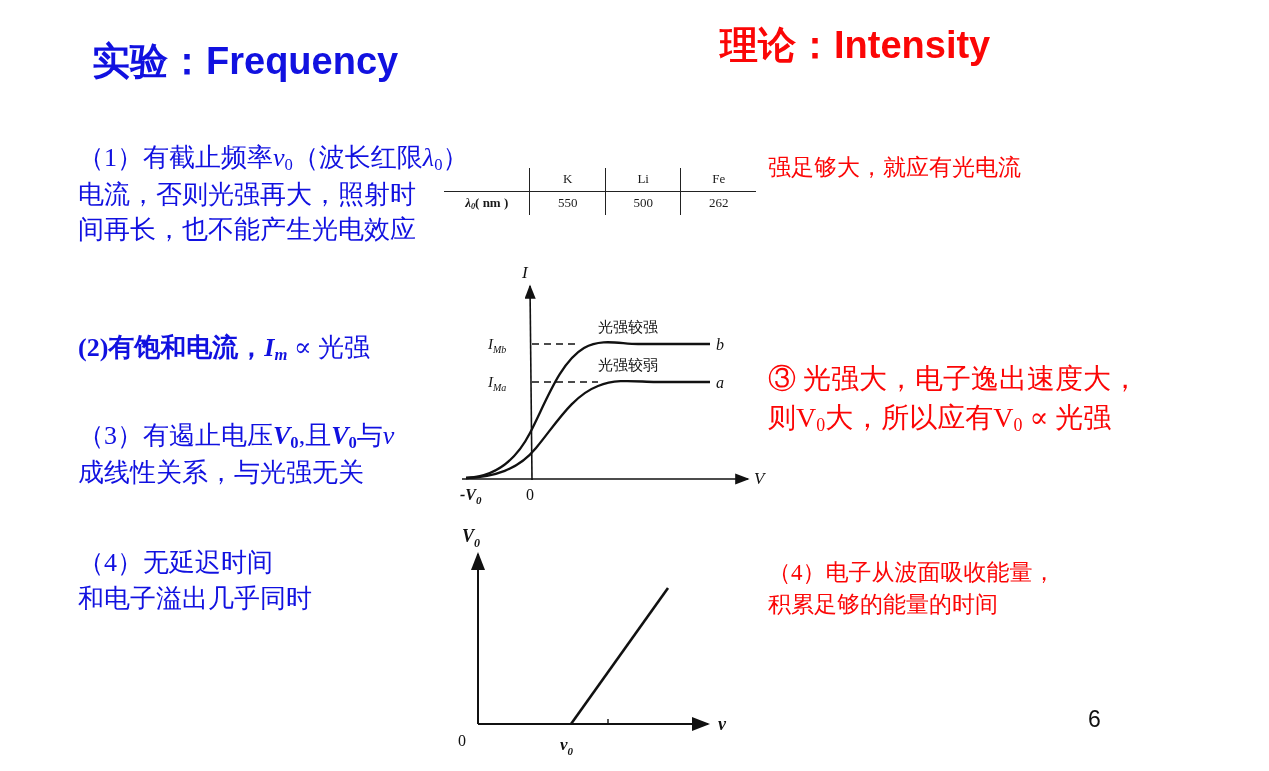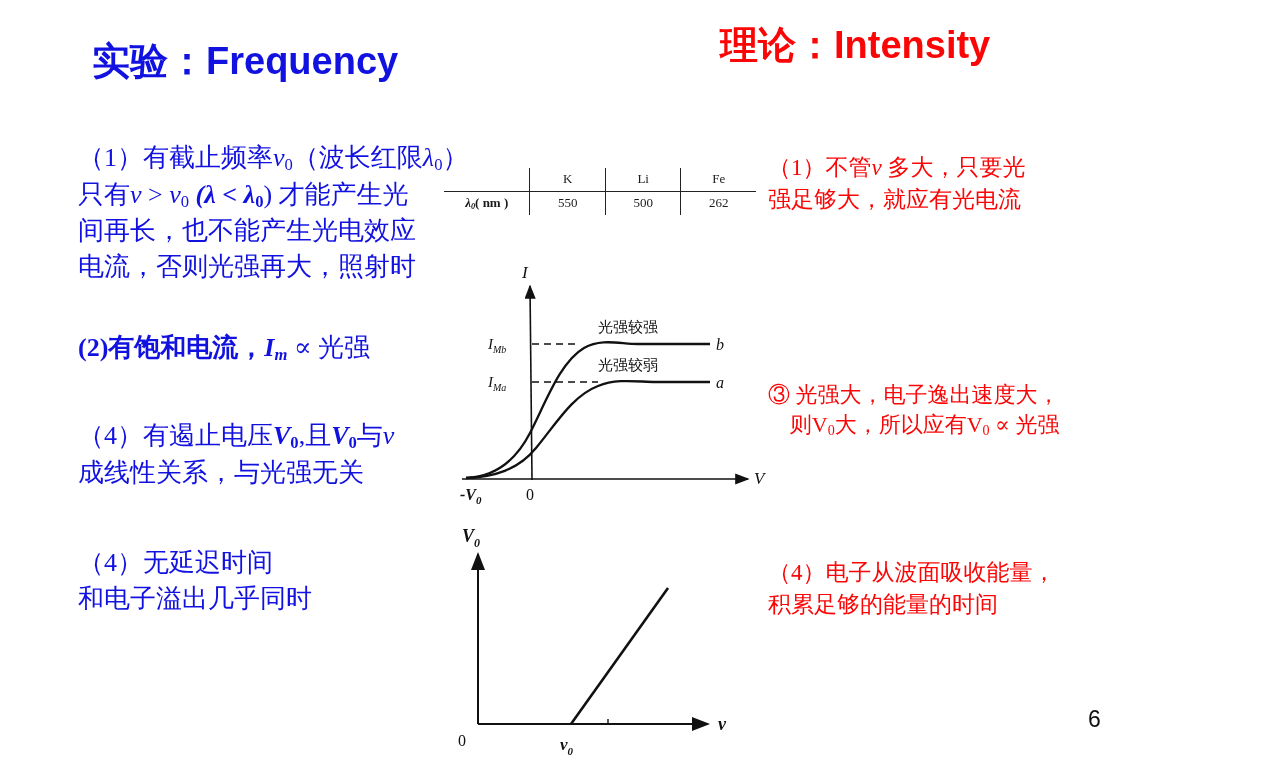--- a/index.html
+++ b/index.html
@@ -38,21 +38,21 @@
   }
   .col-left  { color: #1111e0; font-size: 26px; left: 78px; }
   .col-right { color: #fb0606; font-size: 23px; left: 768px; }
 
   #left-p1 { top: 140px; }
   #left-p2 { top: 330px; }
   #left-p3 { top: 418px; }
   #left-p4 { top: 545px; }
 
   #right-p1 { top: 152px; }
-  #right-p3 { top: 380px; font-size: 22px; text-align: right; }
+  #right-p3 { top: 360px; font-size: 28px; }
   #right-p4 { top: 557px; }
 
   .para i   { font-family: "Liberation Serif", serif; font-style: italic; }
   .para b   { font-weight: bold; }
   sub { font-size: 0.64em; vertical-align: -0.22em; }
 
   
   #wavelength-table {
     position: absolute;
     left: 444px;
@@ -98,41 +98,39 @@
 </style>
 </head>
 <body>
 
 <div class="title" id="title-left"><span>实验：</span><span class="latin">Frequency</span></div>
 
 <div class="title" id="title-right"><span>理论：</span><span class="latin">Intensity</span></div>
 
 <div class="para col-left" id="left-p1">
   <div><span>（1）有截止频率</span><i>ν</i><sub>0</sub><span>（波长红限</span><i>λ</i><sub>0</sub><span>）</span></div>
-  <div><span>只有</span><i>ν</i><span> &gt; </span><i>ν</i><sub>0</sub><b><i> (λ &lt; λ</i><sub>0</sub></b><span>) 才能产生光</span></div>
+  <div>电流，否则光强再大，照射时</div>
   <div>间再长，也不能产生光电效应</div>
-  <div>电流，否则光强再大，照射时</div>
 </div>
 
 <div class="para col-left" id="left-p2">
   <b><span>(2)有饱和电流，</span><i>I</i><sub><i>m</i></sub></b><span> ∝ 光强</span>
 </div>
 
 <div class="para col-left" id="left-p3">
-  <div><span>（4）有遏止电压</span><b><i>V</i><sub>0</sub></b><span>,且</span><b><i>V</i><sub>0</sub></b><span>与</span><i>ν</i></div>
+  <div><span>（3）有遏止电压</span><b><i>V</i><sub>0</sub></b><span>,且</span><b><i>V</i><sub>0</sub></b><span>与</span><i>ν</i></div>
   <div>成线性关系，与光强无关</div>
 </div>
 
 <div class="para col-left" id="left-p4">
   <div>（4）无延迟时间</div>
   <div>和电子溢出几乎同时</div>
 </div>
 
 <div class="para col-right" id="right-p1">
-  <div><span>（1）不管</span><i>ν</i><span> 多大，只要光</span></div>
   <div>强足够大，就应有光电流</div>
 </div>
 
 <div class="para col-right" id="right-p3">
   <div>③ 光强大，电子逸出速度大，</div>
   <div><span>则V</span><sub>0</sub><span>大，所以应有V</span><sub>0</sub><span> ∝ 光强</span></div>
 </div>
 
 <div class="para col-right" id="right-p4">
   <div>（4）电子从波面吸收能量，</div>

